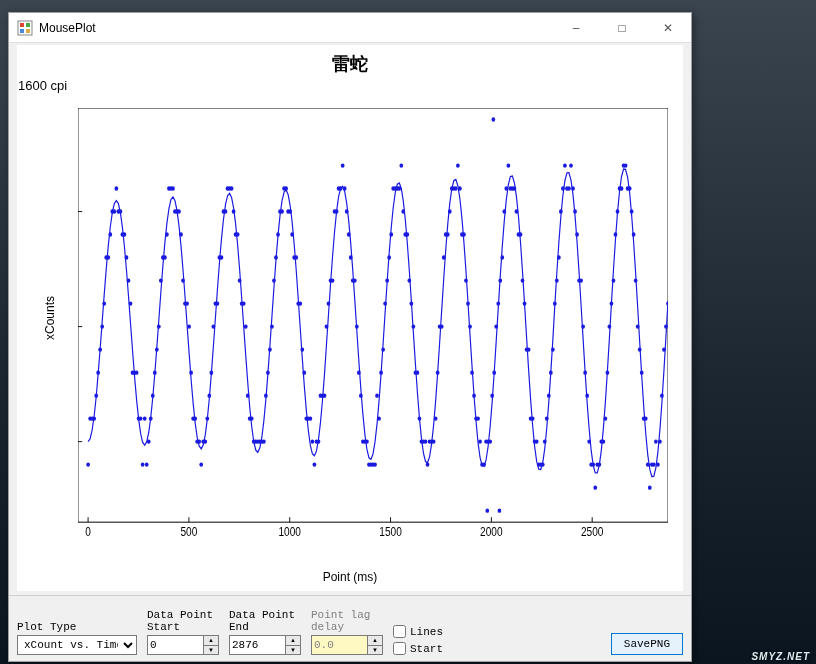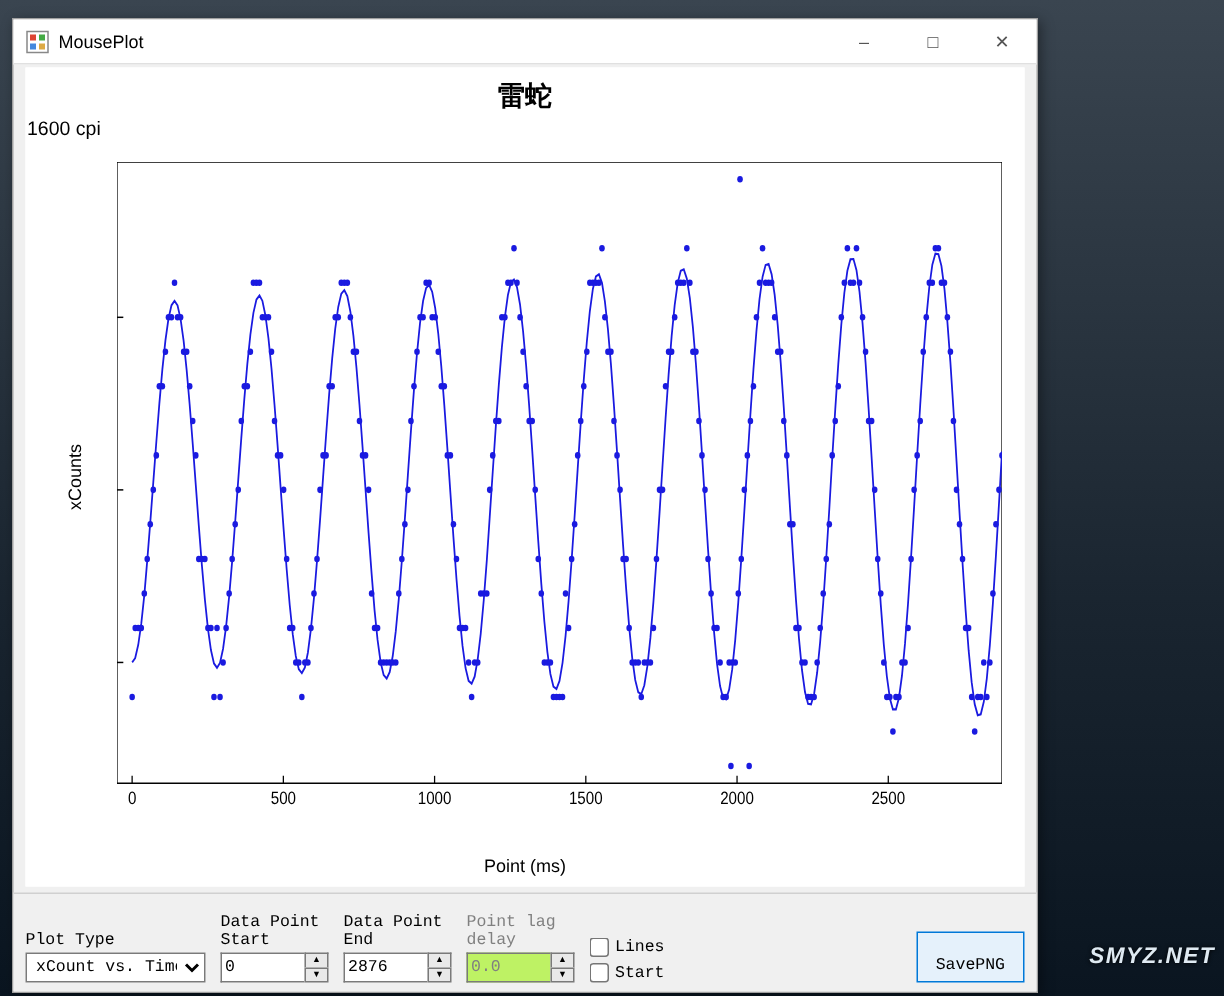--- a/index.html
+++ b/index.html
@@ -19,29 +19,29 @@
   .ylabel { position: absolute; left: 10px; top: 50%; transform: translateY(-50%) rotate(-90deg); font-size: 12px; color: #000; }
   .xlabel { position: absolute; left: 50%; bottom: 6px; transform: translateX(-50%); font-size: 12px; color: #000; }
   .controls { height: 66px; background: #f0f0f0; border-top: 1px solid #d0d0d0; display: flex; align-items: flex-end; padding: 6px 8px; gap: 10px; }
   .ctrl-col { display: flex; flex-direction: column; gap: 2px; }
   .ctrl-label { font-size: 11px; color: #000; white-space: pre; font-family: "Courier New", monospace; }
   .ctrl-label.dim { color: #808080; }
   select, input[type=text] { font-size: 11px; padding: 1px 2px; border: 1px solid #7a7a7a; background: #fff; font-family: "Courier New", monospace; }
   select { height: 20px; width: 120px; }
   .spinrow { display: flex; }
   .spinrow input { width: 56px; height: 20px; border-right: none; }
-  .spinrow input.dim { background: #bef264; color: #808080; }
+  .spinrow input.dim { background: #fef9c3; color: #808080; }
   .spinbtns { display: flex; flex-direction: column; width: 16px; }
   .spinbtns div { flex: 1; border: 1px solid #7a7a7a; background: #e9e9e9; font-size: 6px; display: flex; align-items: center; justify-content: center; line-height: 1; }
   .spinbtns div:first-child { border-bottom: none; }
   .chkcol { display: flex; flex-direction: column; gap: 4px; justify-content: center; padding-top: 4px; }
   .chk { display: flex; align-items: center; gap: 4px; font-size: 11px; font-family: "Courier New", monospace; }
   .chk input { width: 13px; height: 13px; }
-  .savebtn { padding: 16px 12px; border: 1px solid #0078d7; background: #e5f1fb; font-size: 11px; height: 22px; font-family: "Courier New", monospace; }
-  .watermark { position: absolute; right: 6px; bottom: 18px; font-size: 15px; color: #dfeaf2; font-style: italic; font-weight: bold; letter-spacing: 1px; text-shadow: 0 0 3px #000; }
+  .savebtn { padding: 4px 12px; border: 1px solid #0078d7; background: #e5f1fb; font-size: 11px; height: 22px; font-family: "Courier New", monospace; }
+  .watermark { position: absolute; right: 6px; bottom: 2px; font-size: 10px; color: #dfeaf2; font-style: italic; font-weight: bold; letter-spacing: 1px; text-shadow: 0 0 3px #000; }
   .ytick { font-size: 12px; text-anchor: end; }
   .xtick { font-size: 12px; text-anchor: middle; }
 </style>
 </head>
 <body>
 
 <div class="bgimg"></div>
 
 <div class="window">
 

